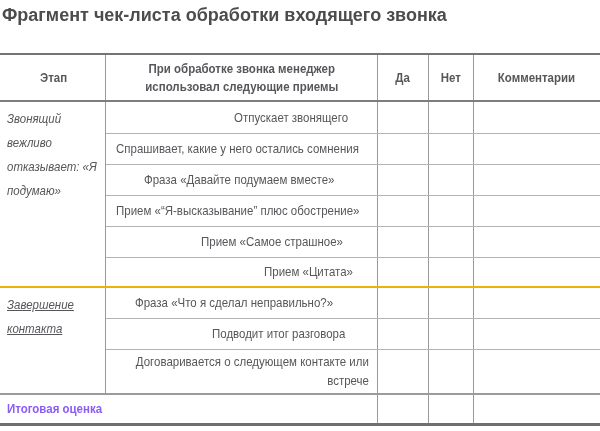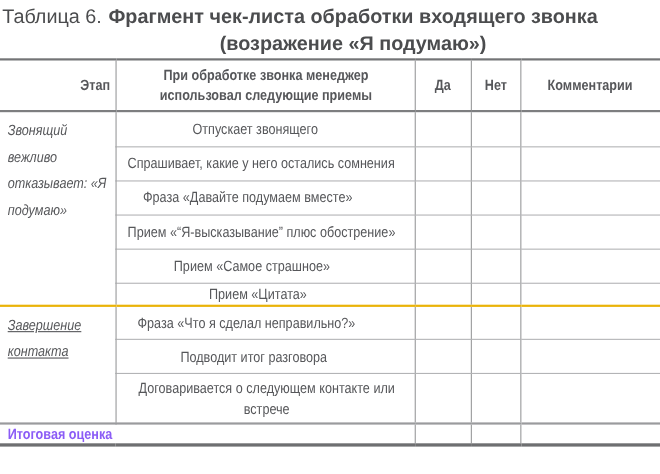--- a/index.html
+++ b/index.html
@@ -29,31 +29,31 @@
     border-left:1px solid #98999b;border-right:1px solid #98999b;
     padding:0;overflow:hidden;vertical-align:middle;
   }
   .c-stage{border-left:none;}
   .c-comm{border-right:none;}
 
   tr.hdr th{
     border-top:2px solid #737476;border-bottom:2px solid #7d7e80;
     font-weight:700;text-align:center;
   }
-  tr.hdr .c-stage{text-align:right;padding-left:7px;}
+  tr.hdr .c-stage{text-align:center;padding-left:7px;}
   .grp-top{border-top:2px solid #eab308;text-decoration:underline;}
   tr.foot td{
     border-top:2px solid #9a9b9d;border-bottom:3px solid #6e6f71;
   }
   .foot-label{border-left:none;font-weight:700;padding-left:7px;color:#8b5cf6;}
 
   .h-hdr{height:47px;} .h32{height:32px;} .h31{height:31px;}
-  .h30{height:20px;}   .h45{height:45px;}
+  .h30{height:30px;}   .h45{height:45px;}
 
-  .c-tech{padding:2px 8px 2px 10px;text-align:center;}
+  .c-tech{padding:2px 8px 2px 10px;text-align:right;}
   .stage{
     vertical-align:top;padding:5px 5px 0 7px;
     font-style:italic;line-height:24px;
   }
   
   .cond{display:inline-block;transform:scaleX(.85);transform-origin:0 50%;white-space:nowrap;}
   .cond-wrap{display:block;width:117.6%;transform:scaleX(.85);transform-origin:0 0;white-space:normal;line-height:19px;}
   .stage .cond-wrap{line-height:24px;}
   .hdr-tech-wrap{
     display:block;width:117.6%;margin-left:-8.8%;
@@ -61,24 +61,22 @@
     white-space:normal;text-align:center;line-height:18px;
   }
   .cond-c{display:inline-block;transform:scaleX(.85);transform-origin:50% 50%;white-space:nowrap;}
 </style>
 </head>
 <body>
 
 <div class="page">
 
   <div class="caption">
-    <span class="cap-label">Таблица 6.</span>
     <div class="cap-bold">
       <div>Фрагмент чек-листа обработки входящего звонка</div>
-      <div>(возражение «Я подумаю»)</div>
     </div>
   </div>
 
   <table class="tbl">
     <colgroup>
       <col class="w-stage">
         <col class="w-tech">
         <col class="w-yes">
         <col class="w-no">
         <col class="w-comm">

